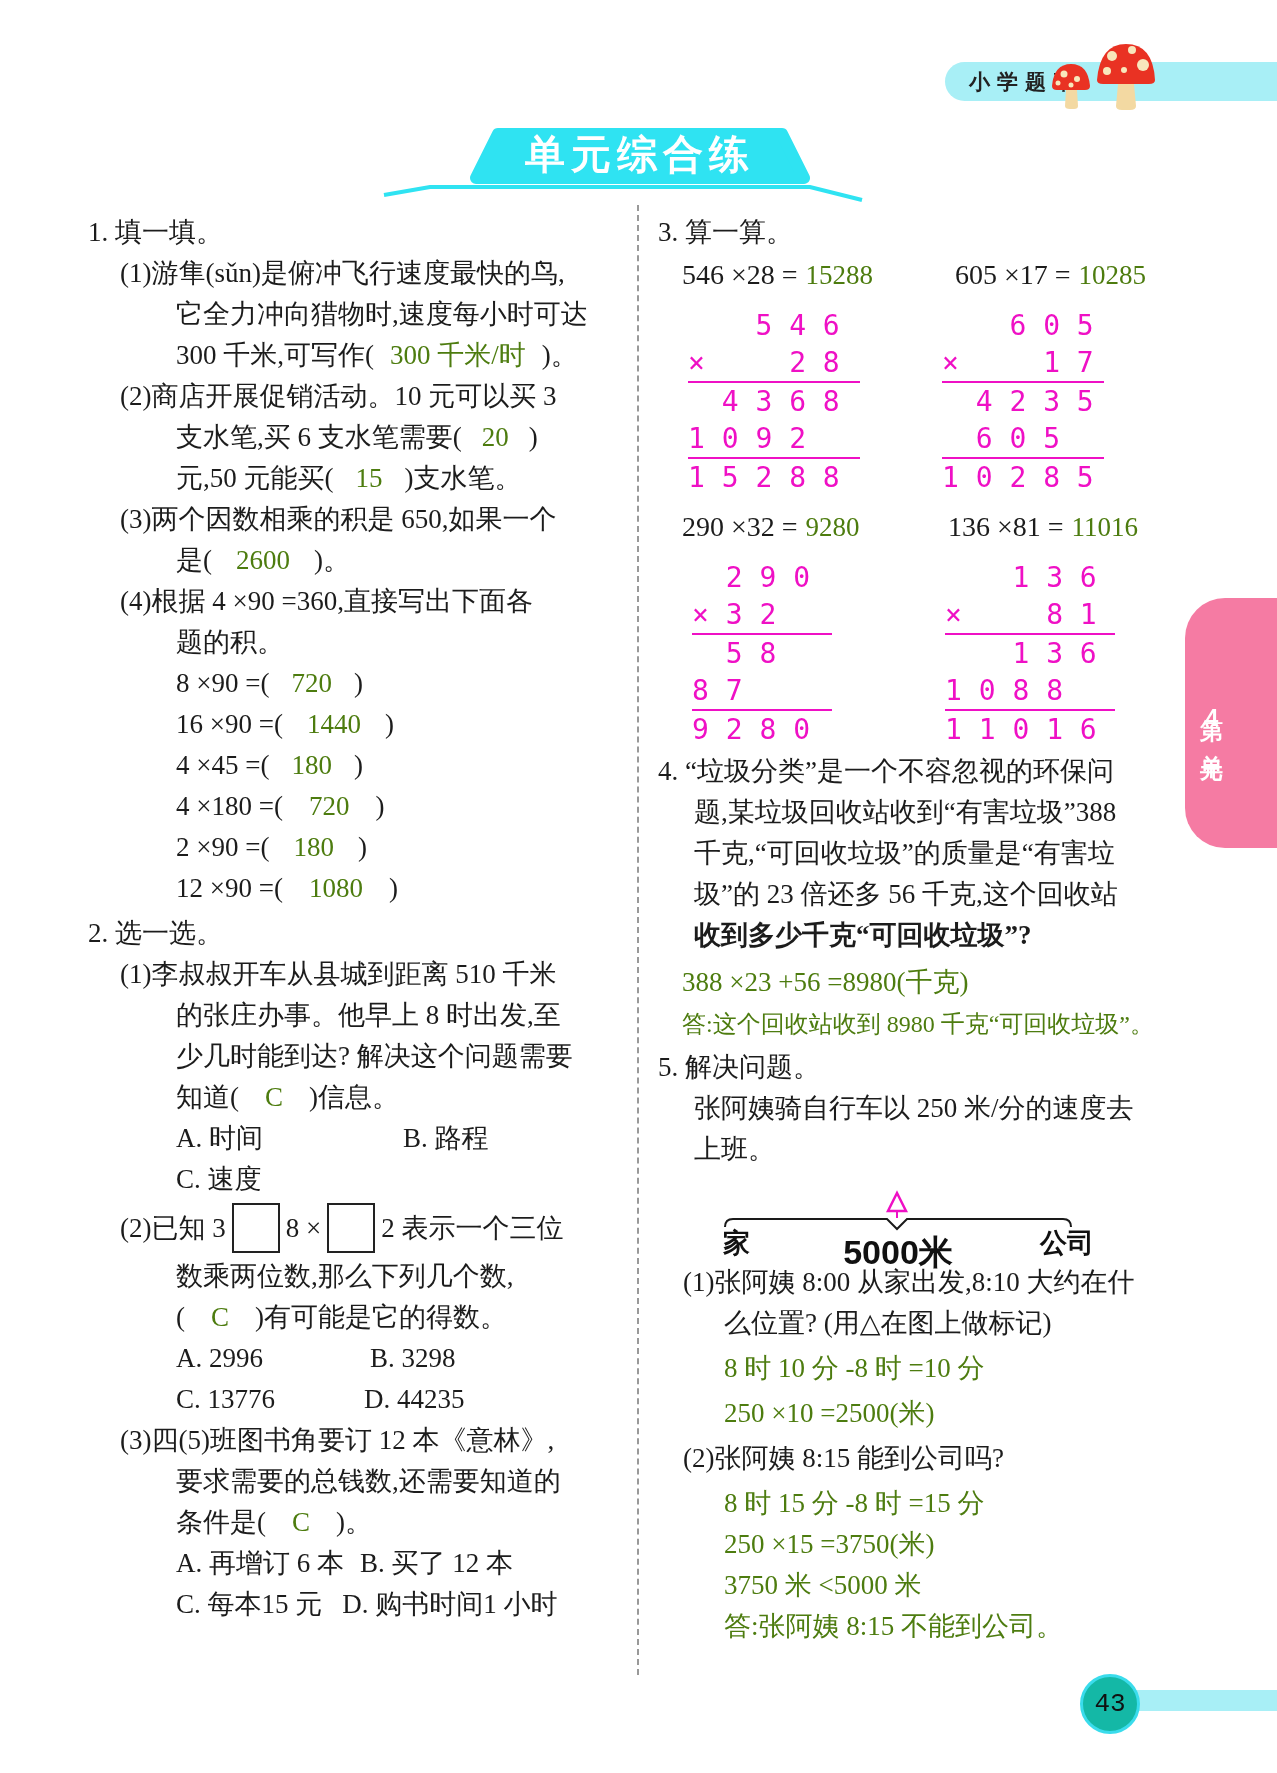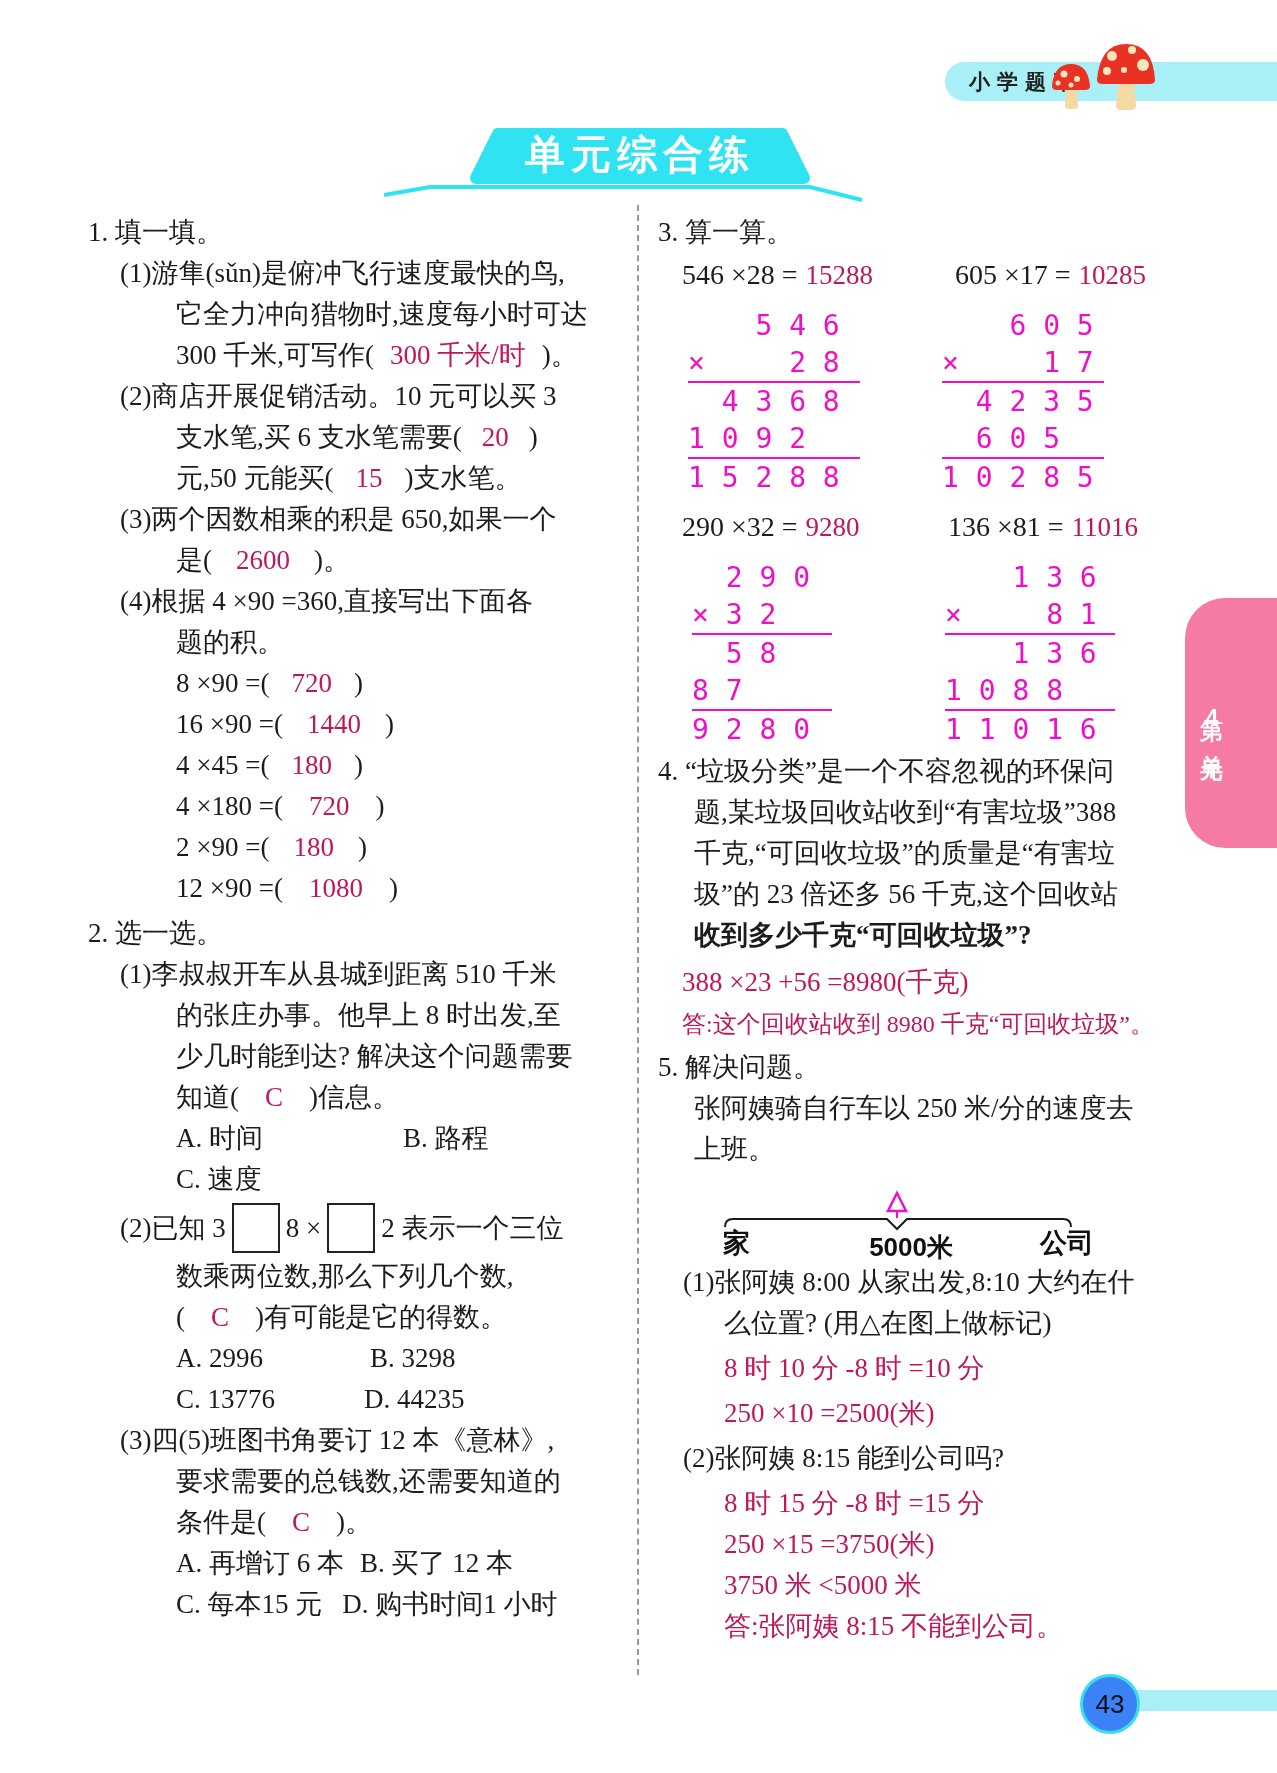--- a/index.html
+++ b/index.html
@@ -20,53 +20,53 @@
                font-weight:bold;font-size:40px;letter-spacing:6px;color:#fff;}
   
   .divider{position:absolute;left:637px;top:205px;height:1470px;width:0;
            border-left:2px dashed #999;}
   
   .col{position:absolute;top:212px;}
   #col-left{left:88px;width:560px;}
   #col-right{left:658px;width:500px;}
   .line{white-space:nowrap;line-height:41px;font-size:27px;}
   .cline{display:flex;align-items:center;}
-  .m{color:#be185d;}
+  .m{color:#4d7c0f;}
   .sm{font-size:24px;}
   .gap{display:inline-block;}
   .box{display:inline-block;width:44px;height:46px;border:2px solid #222;
        vertical-align:middle;margin:0 6px;flex:0 0 auto;}
   .eqrow{position:relative;height:44px;}
   .eq{position:absolute;top:0;font-size:28px;white-space:nowrap;}
   .eq .ans{padding-left:8px;font-size:27px;}
   .calcrow{position:relative;}
   .calc{position:absolute;top:0;font-family:"DejaVu Sans Mono","Liberation Mono",monospace;
         font-size:28px;color:#EF10C5;}
   .crow{white-space:pre;line-height:37px;height:37px;}
   .crow.rule{border-top:2.5px solid #EF10C5;}
   
   .diagram{position:absolute;left:695px;top:1183px;width:420px;height:90px;}
   .diagram svg{position:absolute;left:0;top:0;}
   .dlabel{position:absolute;font-family:"Liberation Sans","DejaVu Sans",sans-serif;
           font-weight:bold;font-size:27px;color:#111;}
   .dlabel.home{left:28px;top:42px;}
-  .dlabel.dist{left:148px;top:47px;width:110px;text-align:right;font-size:26px;}
+  .dlabel.dist{left:148px;top:47px;width:110px;text-align:center;font-size:34px;}
   .dlabel.comp{left:345px;top:42px;}
   
   .side-tab{position:absolute;left:1185px;top:598px;width:92px;height:250px;
             background:#F57BA3;border-radius:40px 0 0 40px;display:flex;}
   .tab-text{margin:auto 0 auto 12px;writing-mode:vertical-rl;text-orientation:upright;
             font-family:"Liberation Sans","DejaVu Sans",sans-serif;font-weight:bold;
             font-size:23px;letter-spacing:5px;color:#fff;}
   
   .page-bar{position:absolute;left:1118px;top:1690px;width:159px;height:21px;background:#A8EFF6;}
   .page-circle{position:absolute;left:1080px;top:1674px;width:54px;height:54px;
-               border-radius:50%;border:3px solid #3ADCEC;background:#3b82f6;z-index:2;
+               border-radius:50%;border:3px solid #3ADCEC;background:#14b8a6;z-index:2;
                display:flex;align-items:center;justify-content:center;
-               font-family:Liberation Sans, sans-serif;font-size:26px;color:#111;}
+               font-family:Liberation Mono, monospace;font-size:26px;color:#111;}
 </style>
 </head>
 <body>
 
 <div class="page">
 
   <div class="badge-bar">
     <span class="badge-text">小学题帮</span>
   </div>
 

